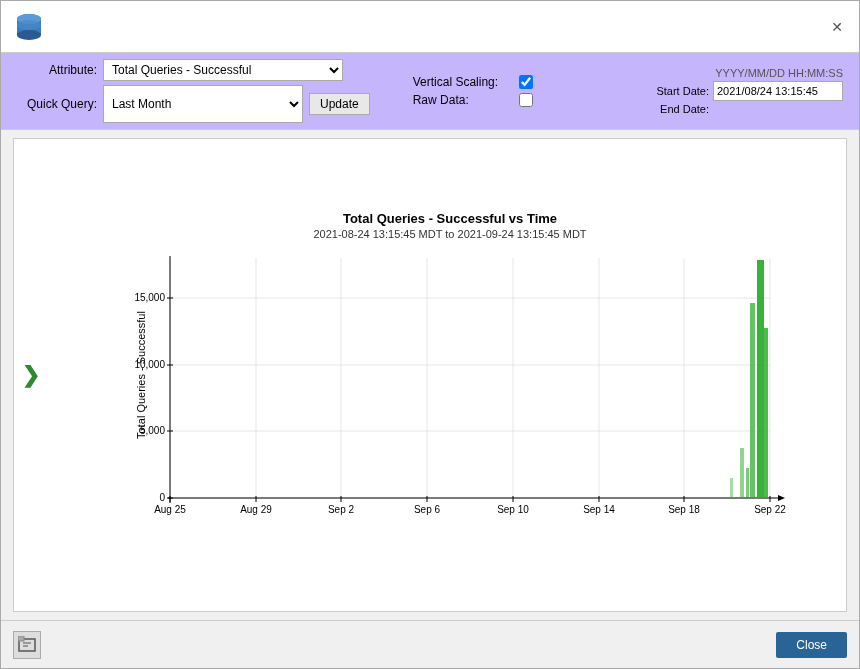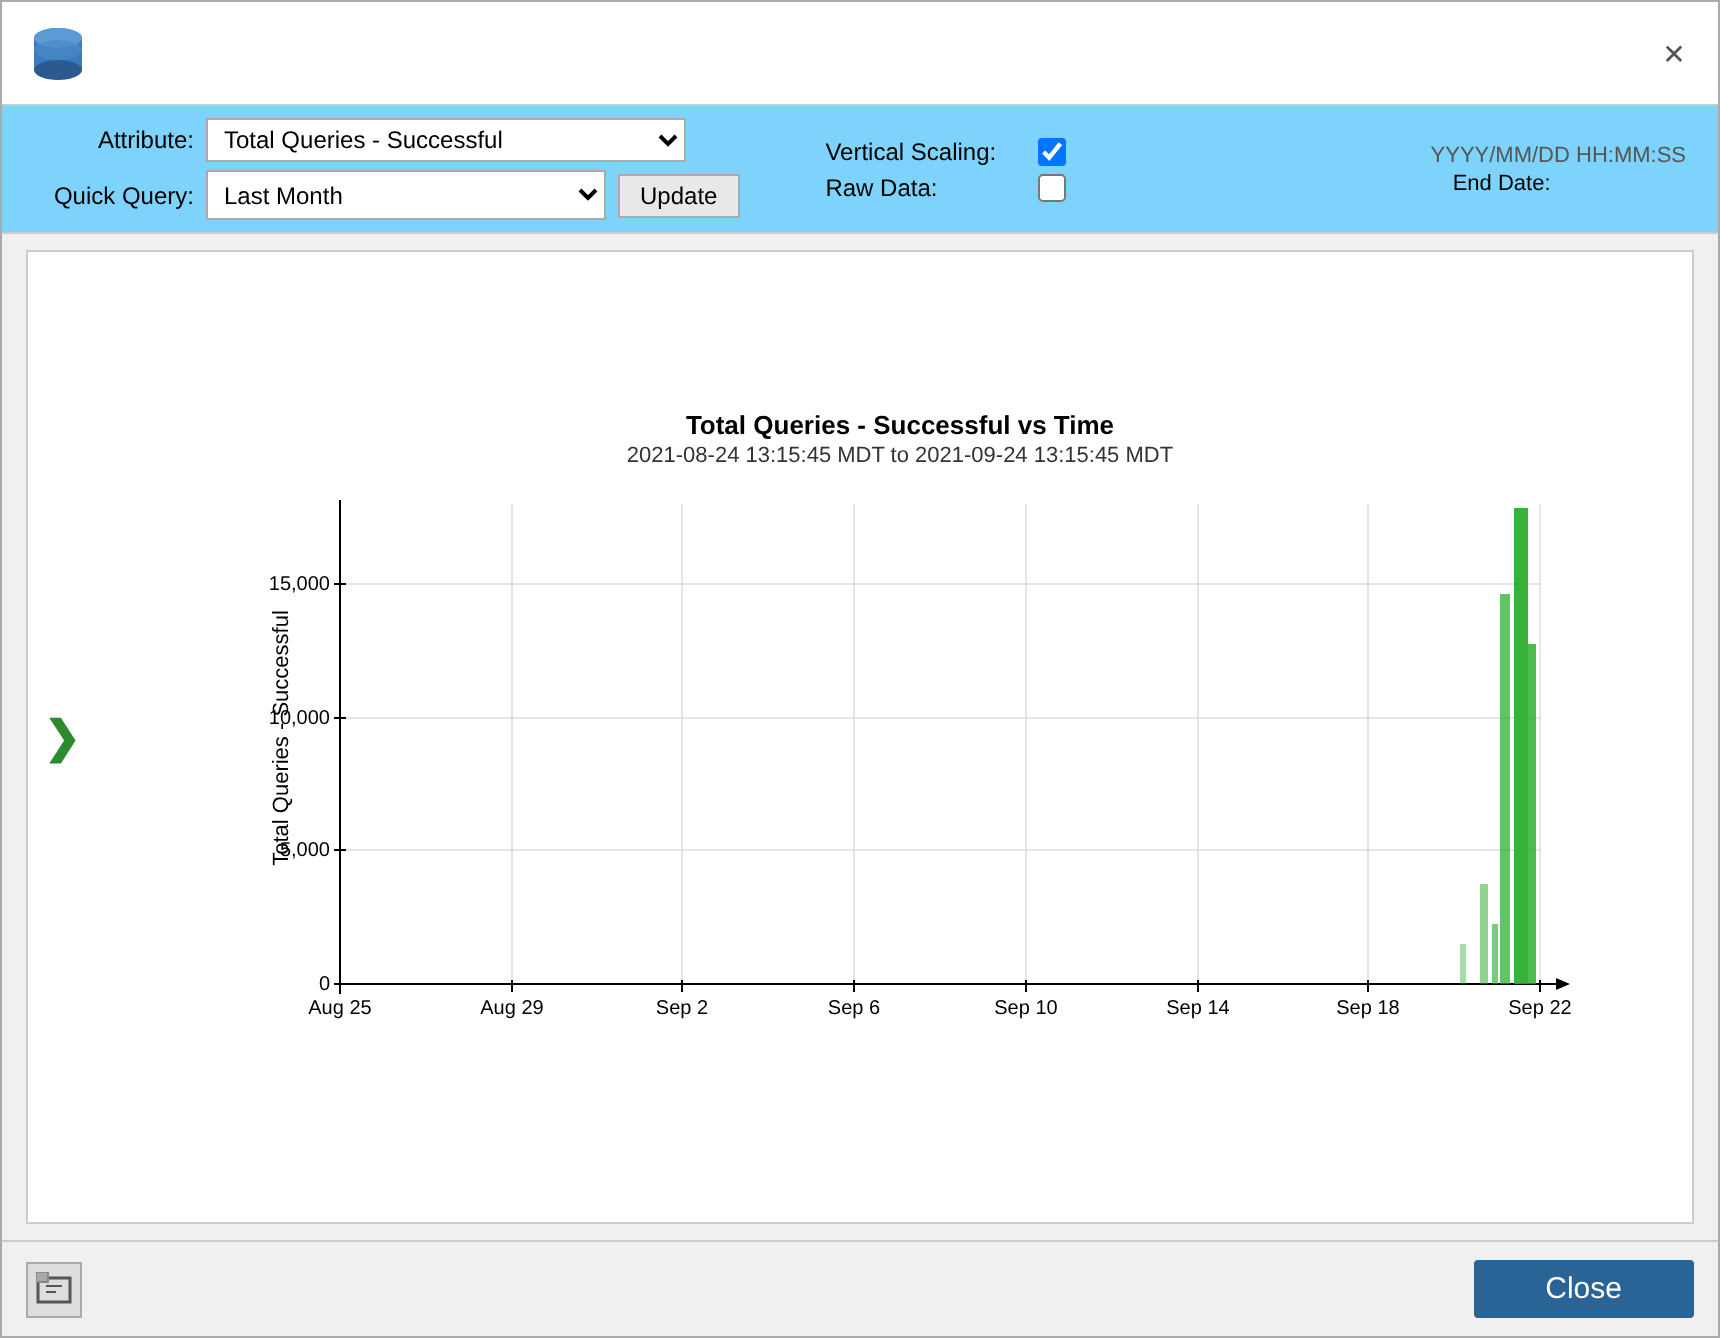--- a/index.html
+++ b/index.html
@@ -51,21 +51,21 @@
       background: none;
       border: none;
       cursor: pointer;
       font-size: 14px;
       color: #555;
       display: flex;
       align-items: center;
       justify-content: center;
     }
     .toolbar {
-      background: #7dd3fc;
+      background: #c4b5fd;
       border-bottom: 1px solid #ccc;
       padding: 6px 16px;
       display: flex;
       align-items: center;
       gap: 20px;
     }
     .toolbar-left {
       display: flex;
       flex-direction: column;
       gap: 4px;
@@ -84,21 +84,21 @@
     .attr-select {
       width: 240px;
       height: 22px;
       font-size: 12px;
       border: 1px solid #aaa;
       background: white;
       padding: 0 4px;
     }
     .quick-select {
       width: 200px;
-      height: 25px;
+      height: 38px;
       font-size: 12px;
       border: 1px solid #aaa;
       background: white;
       padding: 0 4px;
     }
     .update-btn {
       height: 22px;
       padding: 0 10px;
       font-size: 12px;
       background: #e8e8e8;
@@ -234,22 +234,22 @@
       border: 1px solid #aaa;
       display: flex;
       align-items: center;
       justify-content: center;
       cursor: pointer;
     }
     .close-dialog-btn {
       background: #2a6496;
       color: white;
       border: none;
-      padding: 6px 36px;
-      font-size: 15px;
+      padding: 6px 20px;
+      font-size: 12px;
       cursor: pointer;
       border-radius: 2px;
     }
   </style>
 </head>
 <body>
 
 <div class="window">
 
   <div class="title-bar">
@@ -285,20 +285,24 @@
         <input type="checkbox" checked="" style="">
       </div>
       <div class="checkbox-row">
         <span class="checkbox-label">Raw Data:</span>
         <input type="checkbox" style="">
       </div>
     </div>
 
     <div class="date-section">
       <div class="date-header">YYYY/MM/DD HH:MM:SS</div>
+      <div class="date-row">
+        <span class="date-row-label">Start Date:</span>
+        <input class="date-input" type="text" value="2021/08/24 13:15:45" style="">
+      </div>
       <div class="date-row">
         <span class="date-row-label">End Date:</span>
       </div>
     </div>
   </div>
 
   <div class="chart-area">
     <span class="chevron-left">❯</span>
 
     <div style="display:flex;flex-direction:column;align-items:center;width:80%;height:90%;justify-content:center;position:relative;">

